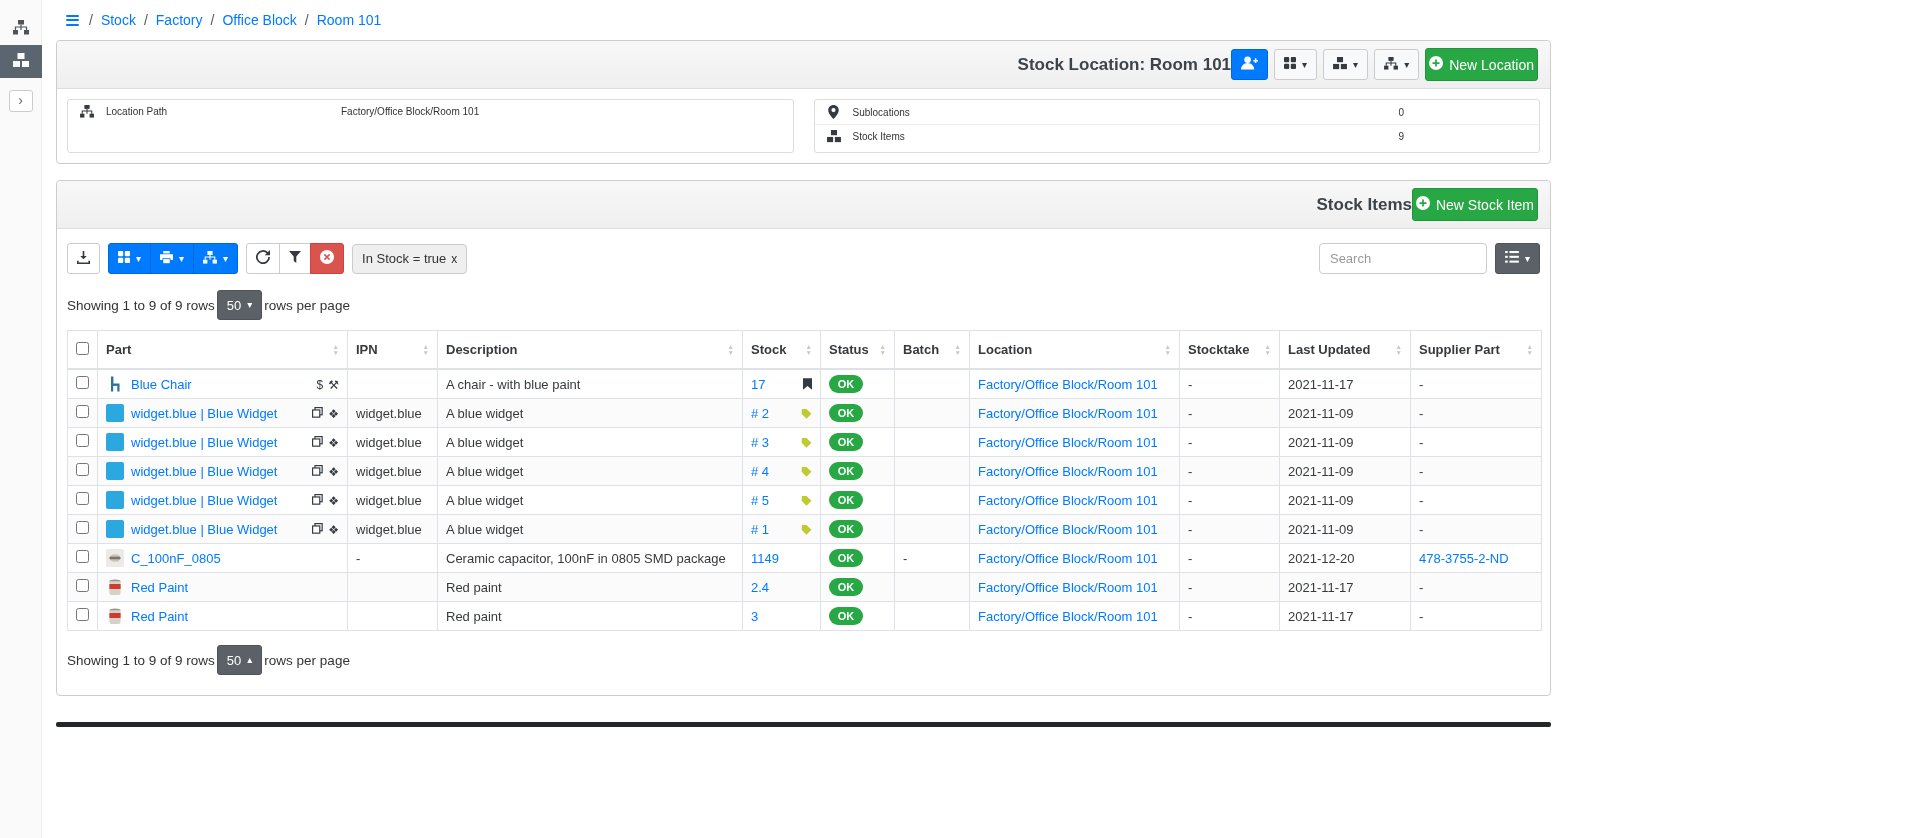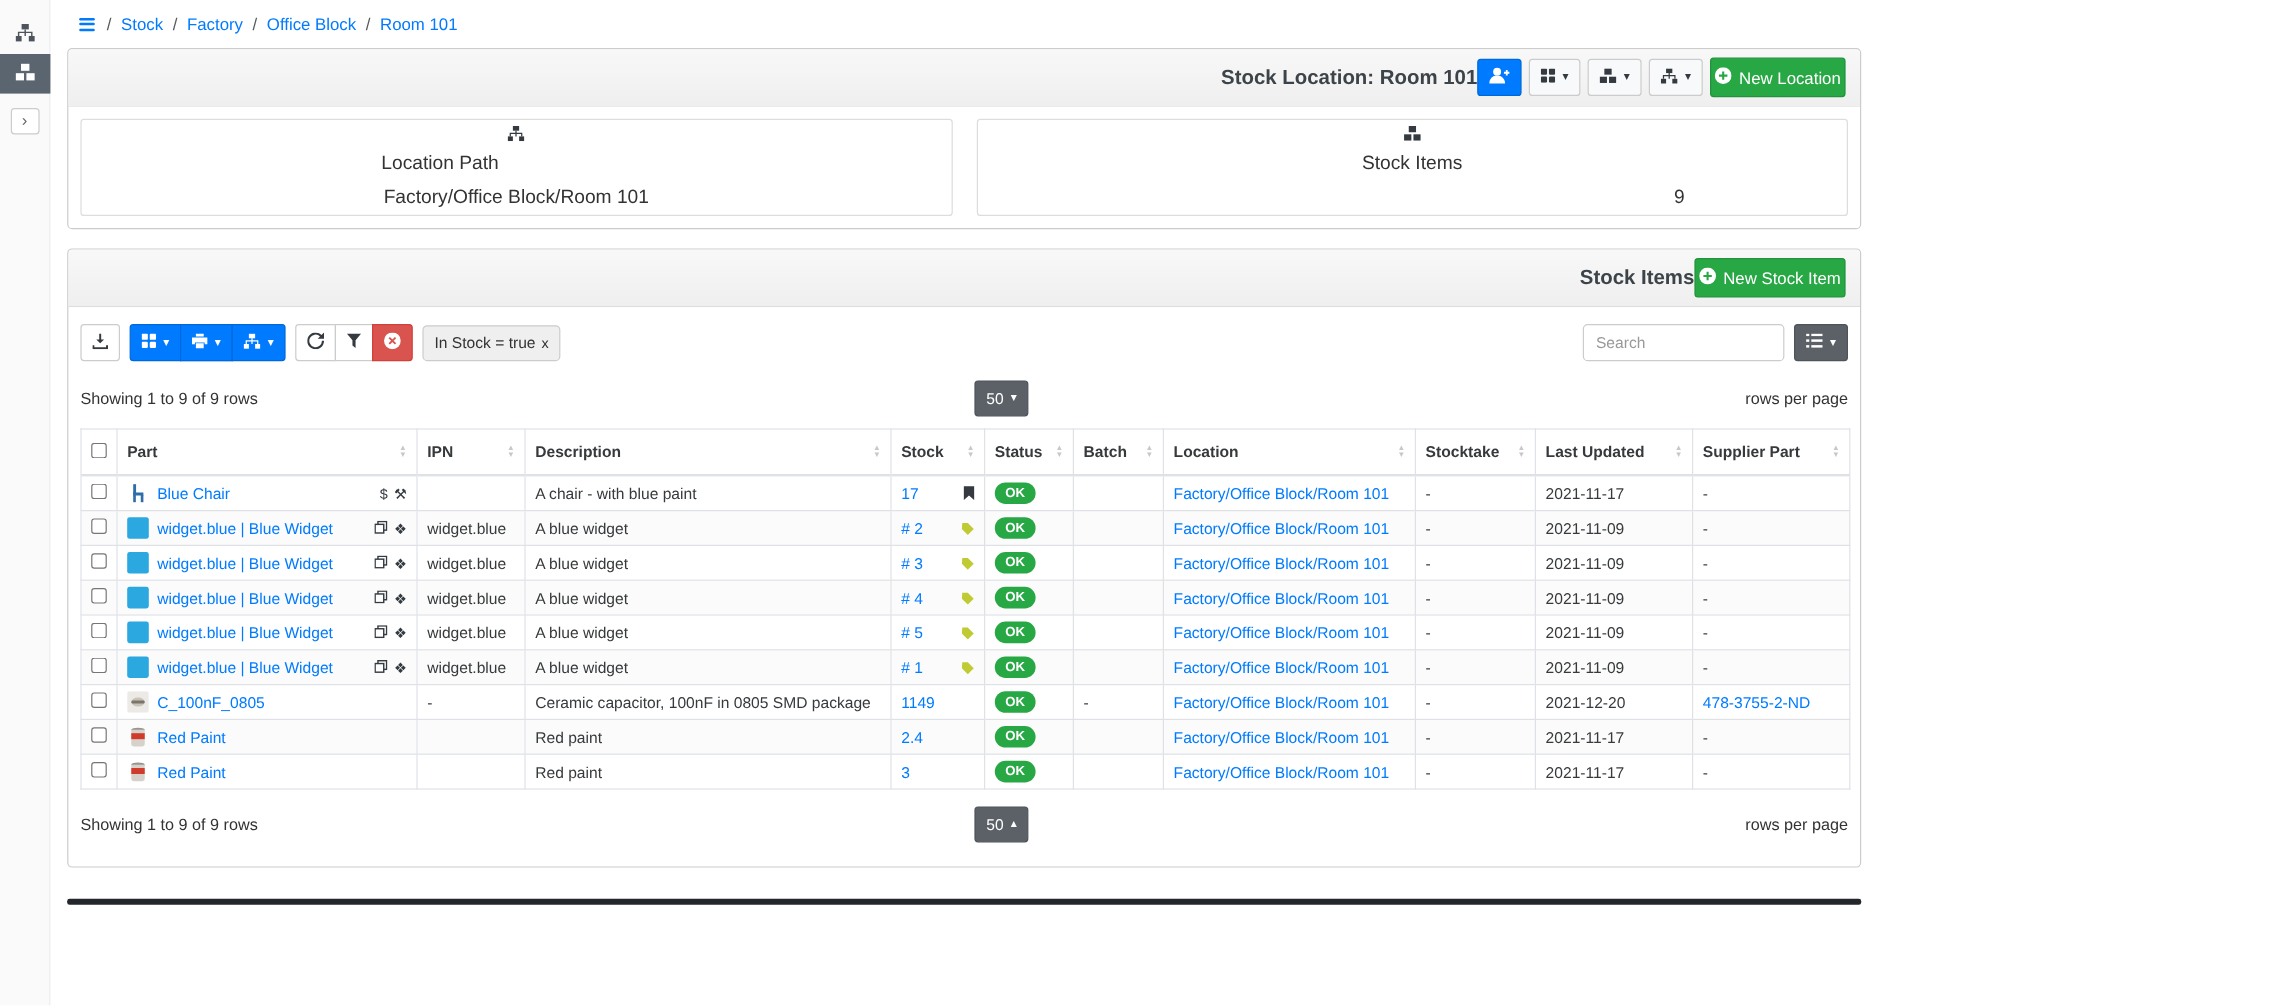--- a/index.html
+++ b/index.html
@@ -44,37 +44,37 @@
   .btn-green { background:#28a745; border-color:#23923d; color:#fff; font-size:14px; padding:0 3px; height:33px; }
   .btn-group { display:inline-flex; }
   .btn-group .btn { border-radius:0; margin-left:-1px; }
   .btn-group .btn:first-child { border-radius:3px 0 0 3px; margin-left:0; }
   .btn-group .btn:last-child { border-radius:0 3px 3px 0; }
   .hdr-actions { display:flex; align-items:center; gap:6px; }
 
   
   .details { display:flex; gap:20px; }
   .card { flex:1; border:1px solid #ddd; border-radius:3px; min-height:54px; }
-  .detail-row { display:flex; align-items:center; gap:10px; padding:5px 10px; font-size:16px; border-bottom:1px solid #eee; color:#333;flex-direction:column; }
+  .detail-row { display:flex; align-items:center; gap:10px; padding:5px 10px; font-size:10px; border-bottom:1px solid #eee; color:#333; }
   .card .detail-row:last-child { border-bottom:none; }
   .card-left .detail-row { border-bottom:1px solid #eee; }
   .detail-icon { width:18px; display:inline-flex; justify-content:center; color:#343a40; }
   .detail-label { width:225px; }
   .detail-value-num { margin-left:auto; margin-right:125px; }
 
   
   .toolbar { display:flex; align-items:center; gap:8px; margin:4px 0 16px; }
   .chip { display:inline-flex; align-items:center; gap:5px; background:#efefef; border:1px solid #ccc;
     border-radius:4px; height:30px; padding:0 9px; font-size:13px; color:#333; }
   .chip .chip-x { cursor:pointer; color:#333; font-size:12px; }
   .toolbar-right { margin-left:auto; display:flex; align-items:center; gap:8px; }
   .search-input { width:168px; height:31px; border:1px solid #ccc; border-radius:4px; padding:0 10px; font-size:13px; color:#555; }
   .search-input::placeholder { color:#999; }
 
-  .pageinfo { display:flex; align-items:center; gap:16px; font-size:13.5px; color:#333; margin:10px 0;justify-content:space-between; }
+  .pageinfo { display:flex; align-items:center; gap:2px; font-size:13.5px; color:#333; margin:10px 0; }
   .pagesize { height:30px; padding:0 9px; }
 
   
   table { width:100%; border-collapse:collapse; table-layout:fixed; font-size:13px; margin-top:4px; }
   th, td { border:1px solid #dee2e6; padding:5px 8px; text-align:left; vertical-align:middle;
     overflow:hidden; white-space:nowrap; text-overflow:ellipsis; }
   thead th { font-weight:bold; padding:11px 8px; border-bottom-width:2px; background:#fff; cursor:pointer; }
   tbody tr:nth-child(even) { background:#fbfbfb; }
   th:nth-child(1), td:nth-child(1) { width:30px; text-align:center; padding:5px 4px; }
   th:nth-child(2)  { width:250px; } th:nth-child(3)  { width:90px; }
@@ -216,20 +216,29 @@
                   <rect x="0" y="10" width="5" height="4.5" fill="currentColor"></rect>
                   <rect x="11" y="10" width="5" height="4.5" fill="currentColor"></rect>
                   <path d="M8 4.5V7M2.5 10V7h11v3M8 7v3" stroke="currentColor" stroke-width="1.2" fill="none"></path>
                 </svg>
             </span>
             <span class="detail-label">Location Path</span>
             <span>Factory/Office Block/Room 101</span>
           </div>
         </div>
         <div class="card">
+          <div class="detail-row">
+            <span class="detail-icon">
+              <svg width="11" height="14" viewBox="0 0 12 16">
+                  <path d="M6 0C2.7 0 0 2.6 0 5.9 0 10.3 6 16 6 16s6-5.7 6-10.1C12 2.6 9.3 0 6 0zm0 8.2a2.4 2.4 0 1 1 0-4.8 2.4 2.4 0 0 1 0 4.8z" fill="currentColor"></path>
+                </svg>
+            </span>
+            <span>Sublocations</span>
+            <span class="detail-value-num">0</span>
+          </div>
           <div class="detail-row">
             <span class="detail-icon">
               <svg width="14" height="13" viewBox="0 0 16 15">
                   <g fill="currentColor">
                     <rect x="4.5" y="0" width="7" height="6"></rect>
                     <rect x="0" y="8" width="7" height="6"></rect>
                     <rect x="9" y="8" width="7" height="6"></rect>
                   </g>
                 </svg>
             </span>

